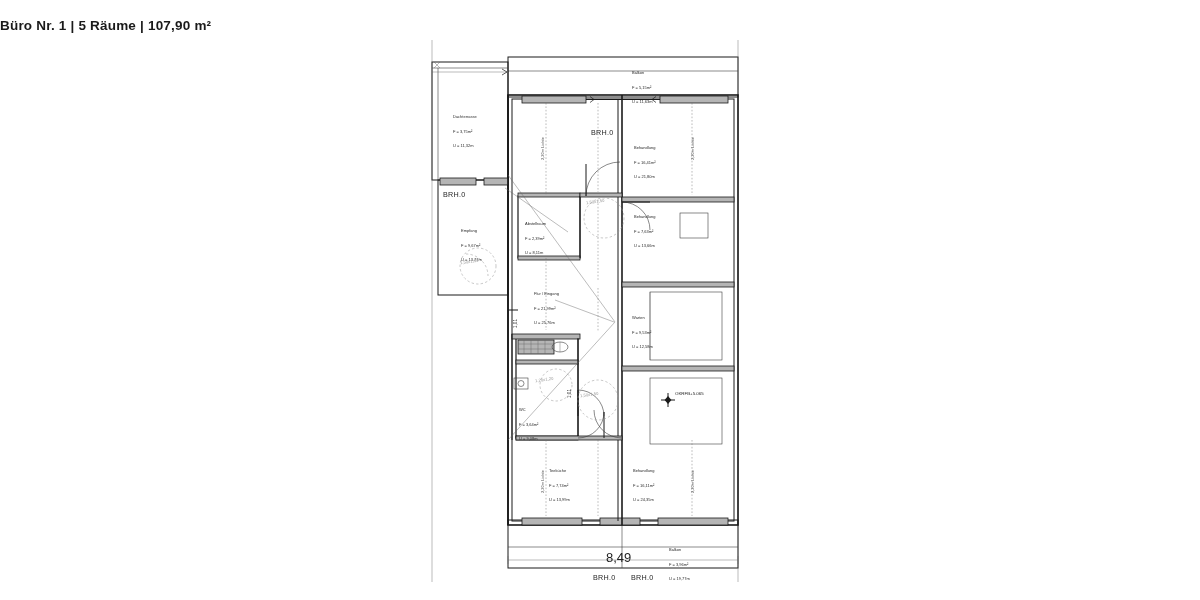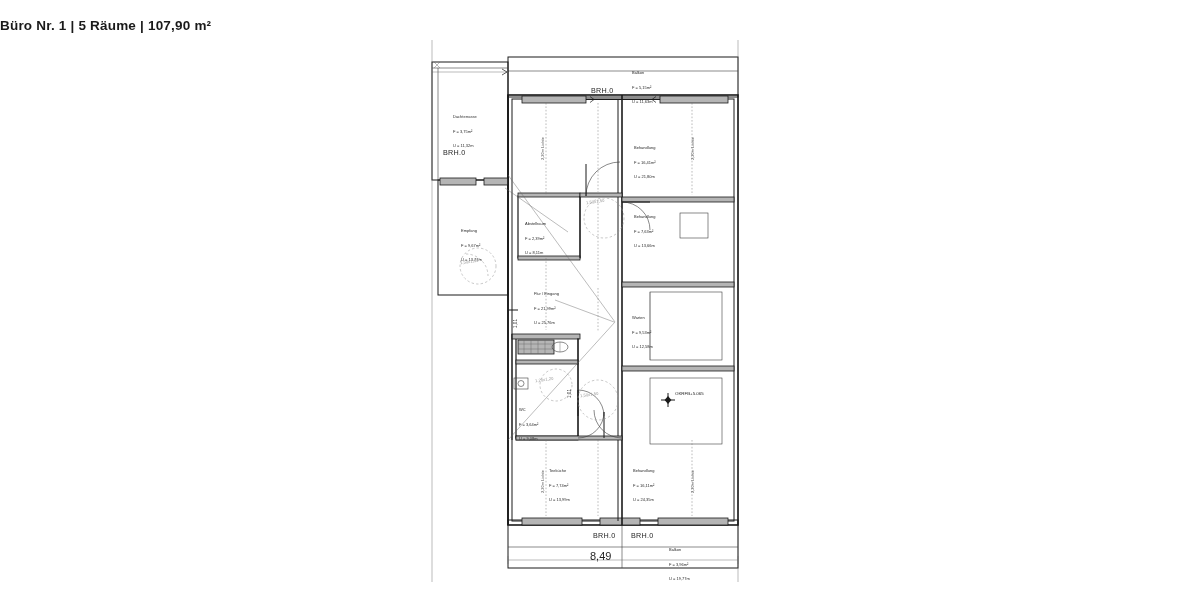--- a/index.html
+++ b/index.html
@@ -39,25 +39,27 @@
   }
   .room-lbl { font-size: 4.0px; text-align: left; }
   .room-lbl .nm { display:block; }
   .room-lbl .f  { display:block; }
   .room-lbl .u  { display:block; }
   .brh {
     position: absolute;
     font-size: 7.2px;
     color: #1f1f1f;
     letter-spacing: 0.3px;
+    margin-top: 42px;
   }
   .dim-main {
     position: absolute;
-    font-size: 11px;
+    font-size: 13px;
     color: #1f1f1f;
+    margin-left: 16px;
   }
   .circ-lbl {
     position: absolute;
     font-size: 4.2px;
     color: #9a9a9a;
   }
   .vert {
     position: absolute;
     font-size: 4.0px;
     color: #555;

